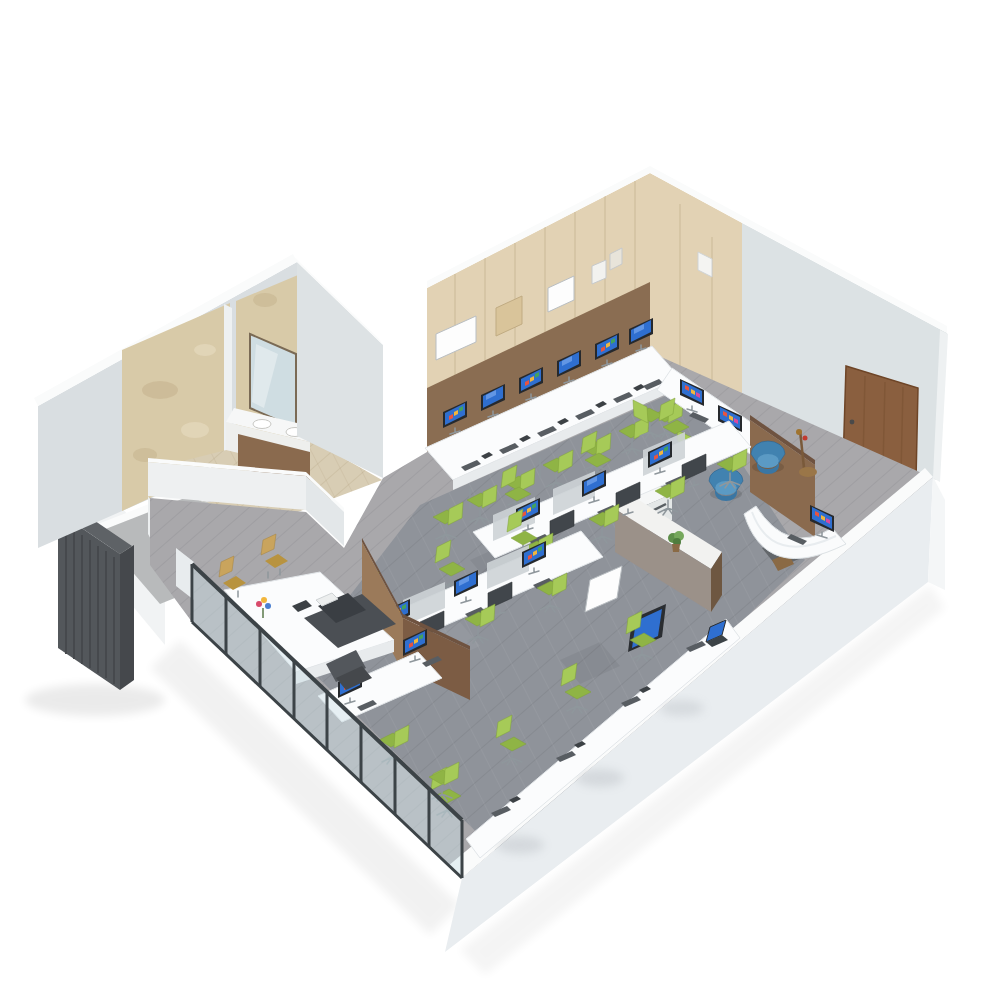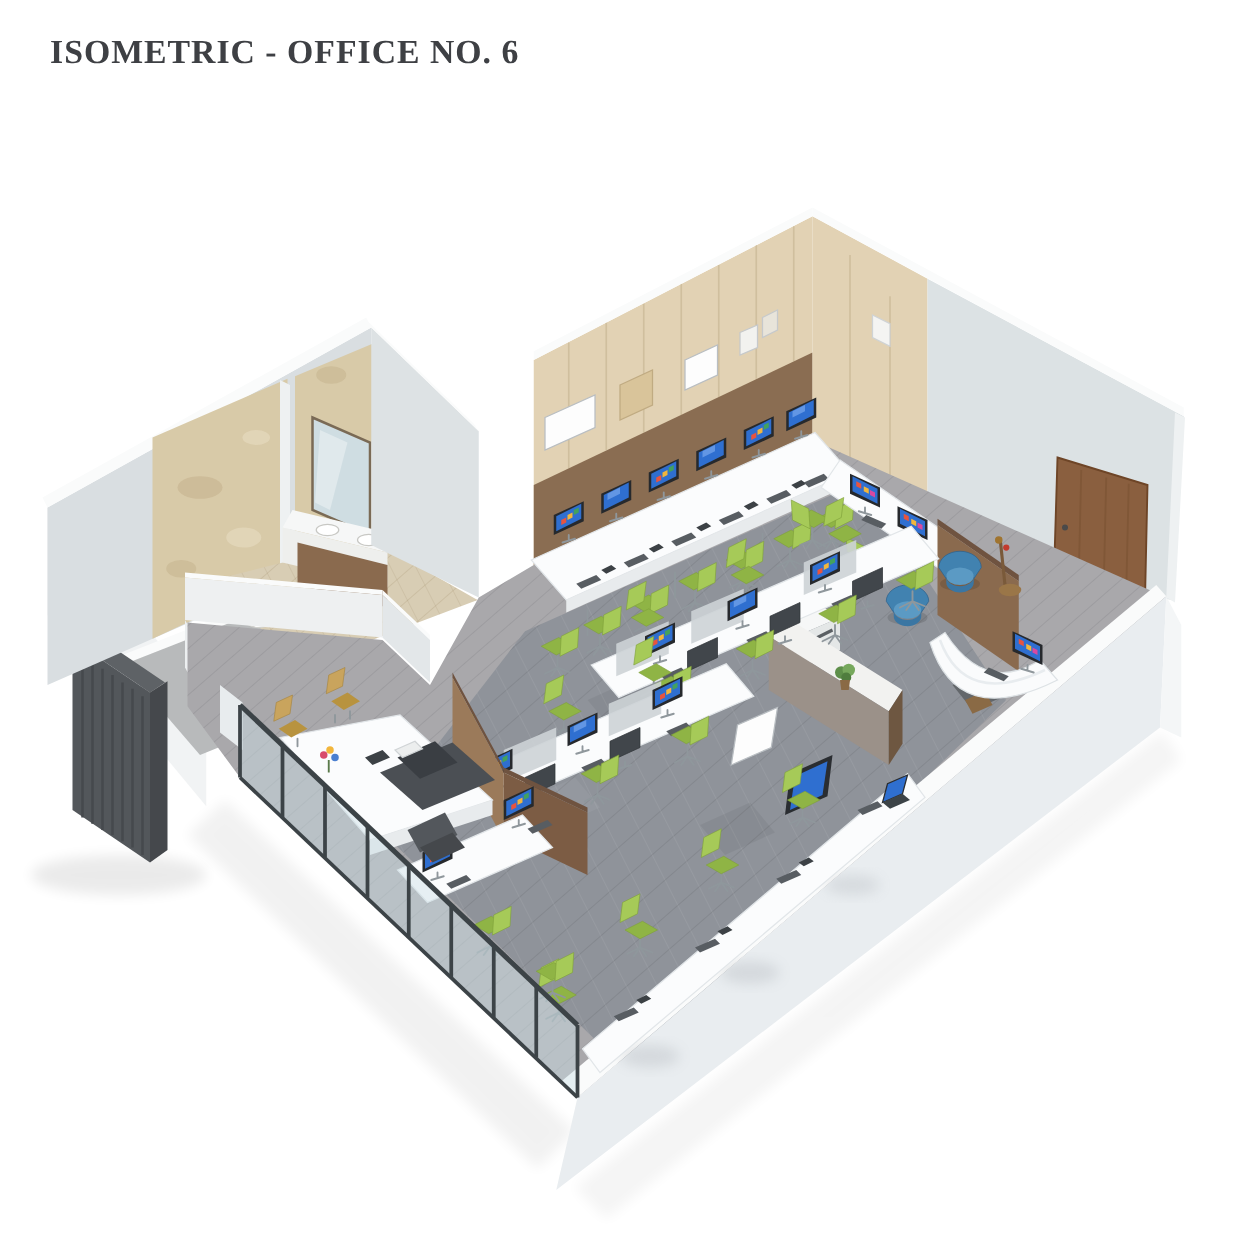--- a/index.html
+++ b/index.html
@@ -23,21 +23,20 @@
   .f-desk{fill:var(--desk_white)} .f-cg{fill:var(--chair_green)} .f-cgd{fill:var(--chair_green_dark)}
   .f-blue{fill:var(--chair_blue)} .f-tan{fill:var(--chair_tan)} .f-part{fill:var(--partition_brown)}
   .f-glass{fill:var(--glass);fill-opacity:.45} .f-core{fill:var(--core_dark)}
   .f-scr{fill:var(--screen_blue)}
   .frame{stroke:#8f979c;stroke-width:1.5;fill:none;stroke-linecap:round}
 </style>
 </head>
 <body>
 
 <div class="stage">
-  <div class="title">ISOMETRIC - OFFICE NO. 6</div>
 
   <svg width="1000" height="990" viewBox="0 0 1000 990">
     <defs>
       <pattern id="planks" width="14" height="14" patternUnits="userSpaceOnUse" patternTransform="rotate(49)">
         <line x1="0" y1="0" x2="0" y2="14" stroke="rgba(70,70,80,.14)" stroke-width="1.4"></line>
       </pattern>
       <pattern id="ctileA" width="22" height="22" patternUnits="userSpaceOnUse" patternTransform="rotate(49)">
         <line x1="0" y1="0" x2="0" y2="22" stroke="rgba(0,0,0,.12)" stroke-width="1"></line>
       </pattern>
       <pattern id="ctileB" width="22" height="22" patternUnits="userSpaceOnUse" patternTransform="rotate(-27)">

